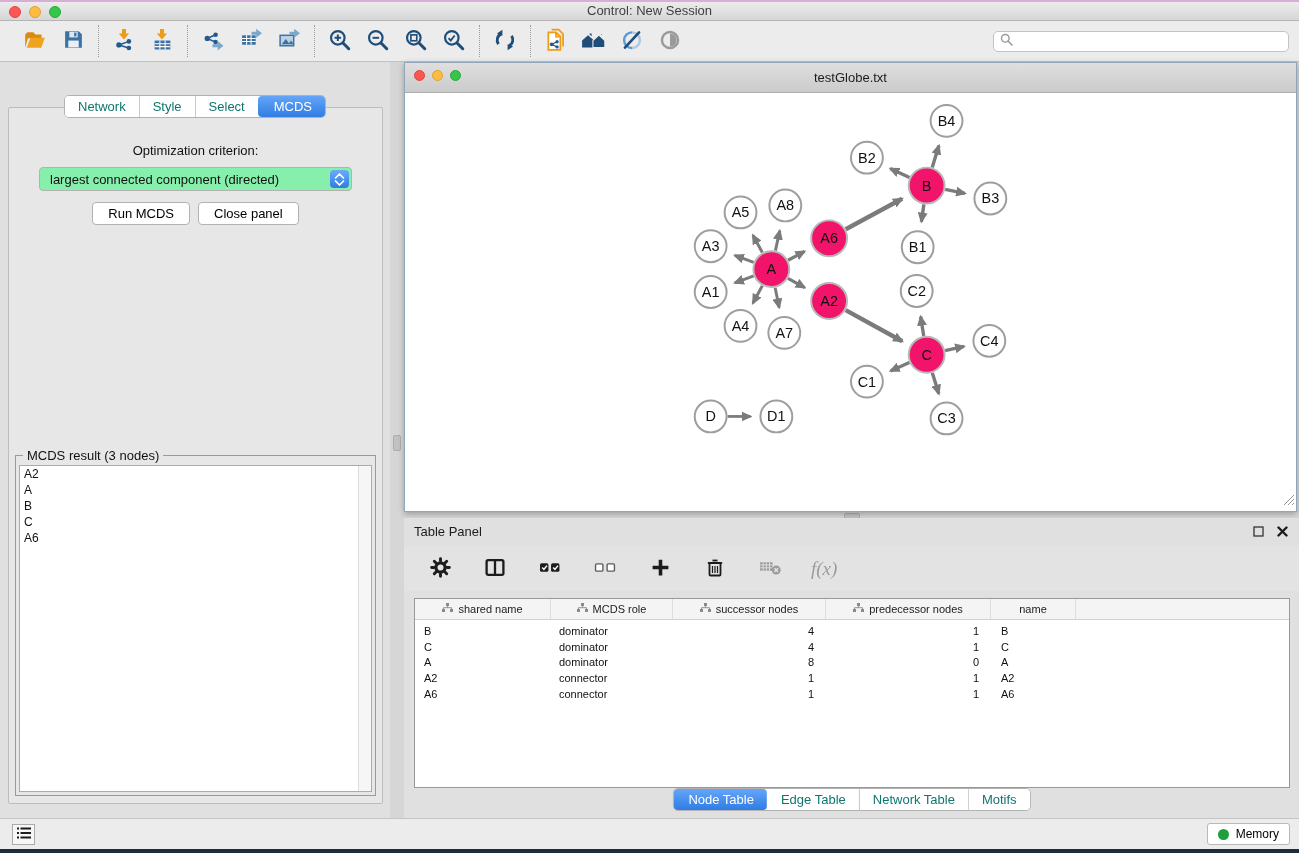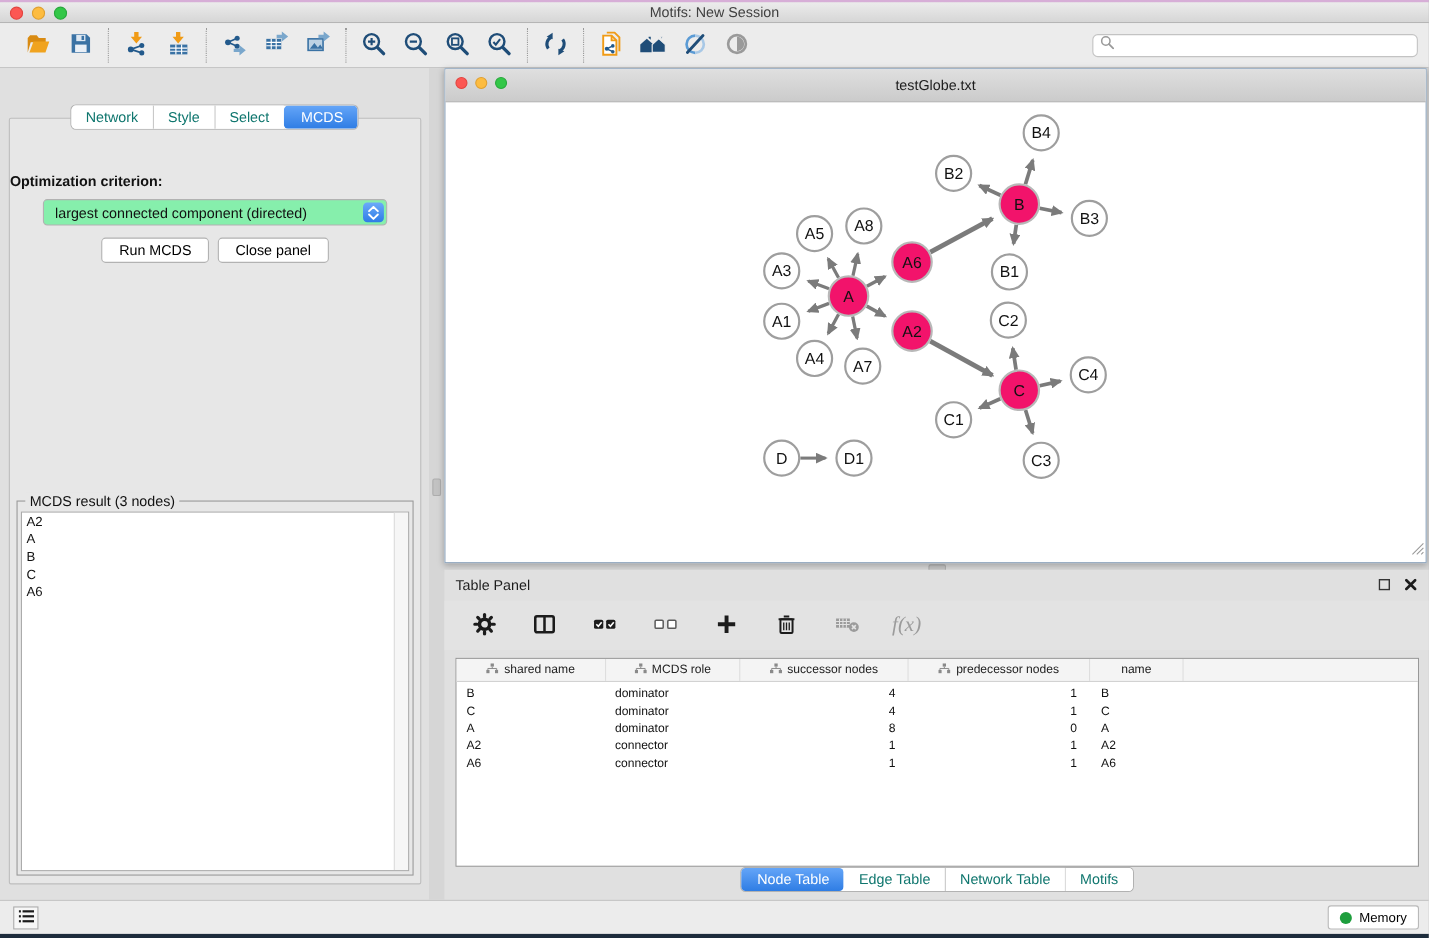--- a/index.html
+++ b/index.html
@@ -47,21 +47,21 @@
   .seg:first-child { border-left:none; border-radius:4px 0 0 4px; }
   .seg:last-child { border-radius:0 4px 4px 0; }
   .seg.selected { background:linear-gradient(#64a5f8,#2f7de4); color:#fff; border-radius:4px; border-left-color:transparent;padding-left:15px; }
   .seg.selected + .seg { border-left-color:transparent; }
 
   .cp-tabs { position:absolute; top:33px; left:50%; transform:translateX(-50%); z-index:3; }
   .cp-inner {
     position:absolute; top:45px; left:8px; right:7px; bottom:14px;
     background:#e7e7e7; border:1px solid #bdbdbd; border-radius:2px; z-index:1;
   }
-  .opt-label { text-align:left; font-size:13px; margin-top:49px;font-weight:bold; }
+  .opt-label { text-align:center; font-size:13px; margin-top:35px; }
   .select-box {
     margin:9px auto 0; width:313px; height:24px; background:#86efac; border:1px solid #b2b2b2;
     border-radius:4px; display:flex; align-items:center; padding-left:10px; font-size:13px; position:relative;
   }
   .select-stepper {
     position:absolute; right:2px; top:2px; width:19px; height:18px; border-radius:4px;
     background:linear-gradient(#6cabf9,#2e7ce6); display:flex; align-items:center; justify-content:center;
   }
   .btn-row { display:flex; justify-content:center; gap:8px; margin-top:11px; }
   .push-btn { background:#fff; border:1px solid #b2b2b2; border-radius:4px; font-size:13px; font-family:inherit; padding:3px 15px; }
@@ -127,21 +127,21 @@
 <body>
 
 <div class="app">
 
   <div class="titlebar">
     <div class="traffic">
       <span class="light red"></span>
       <span class="light yellow"></span>
       <span class="light green"></span>
     </div>
-    <div class="wtitle">Motifs: New Session</div>
+    <div class="wtitle">Control: New Session</div>
   </div>
 
   <div class="toolbar">
     <div class="tgroup">
       <button class="tbtn">
         <span><svg width="24" height="24" viewBox="0 0 22 22">
               <path d="M2 18 V6 l2-2.2 h5.5 l1.8 2.2 H17 v3.5 H4.5 Z" fill="#d98b12"></path>
               <path d="M3.4 18 L6.8 9 H20 l-3.2 9 Z" fill="#f0a31f"></path>
             </svg></span>
       </button>

